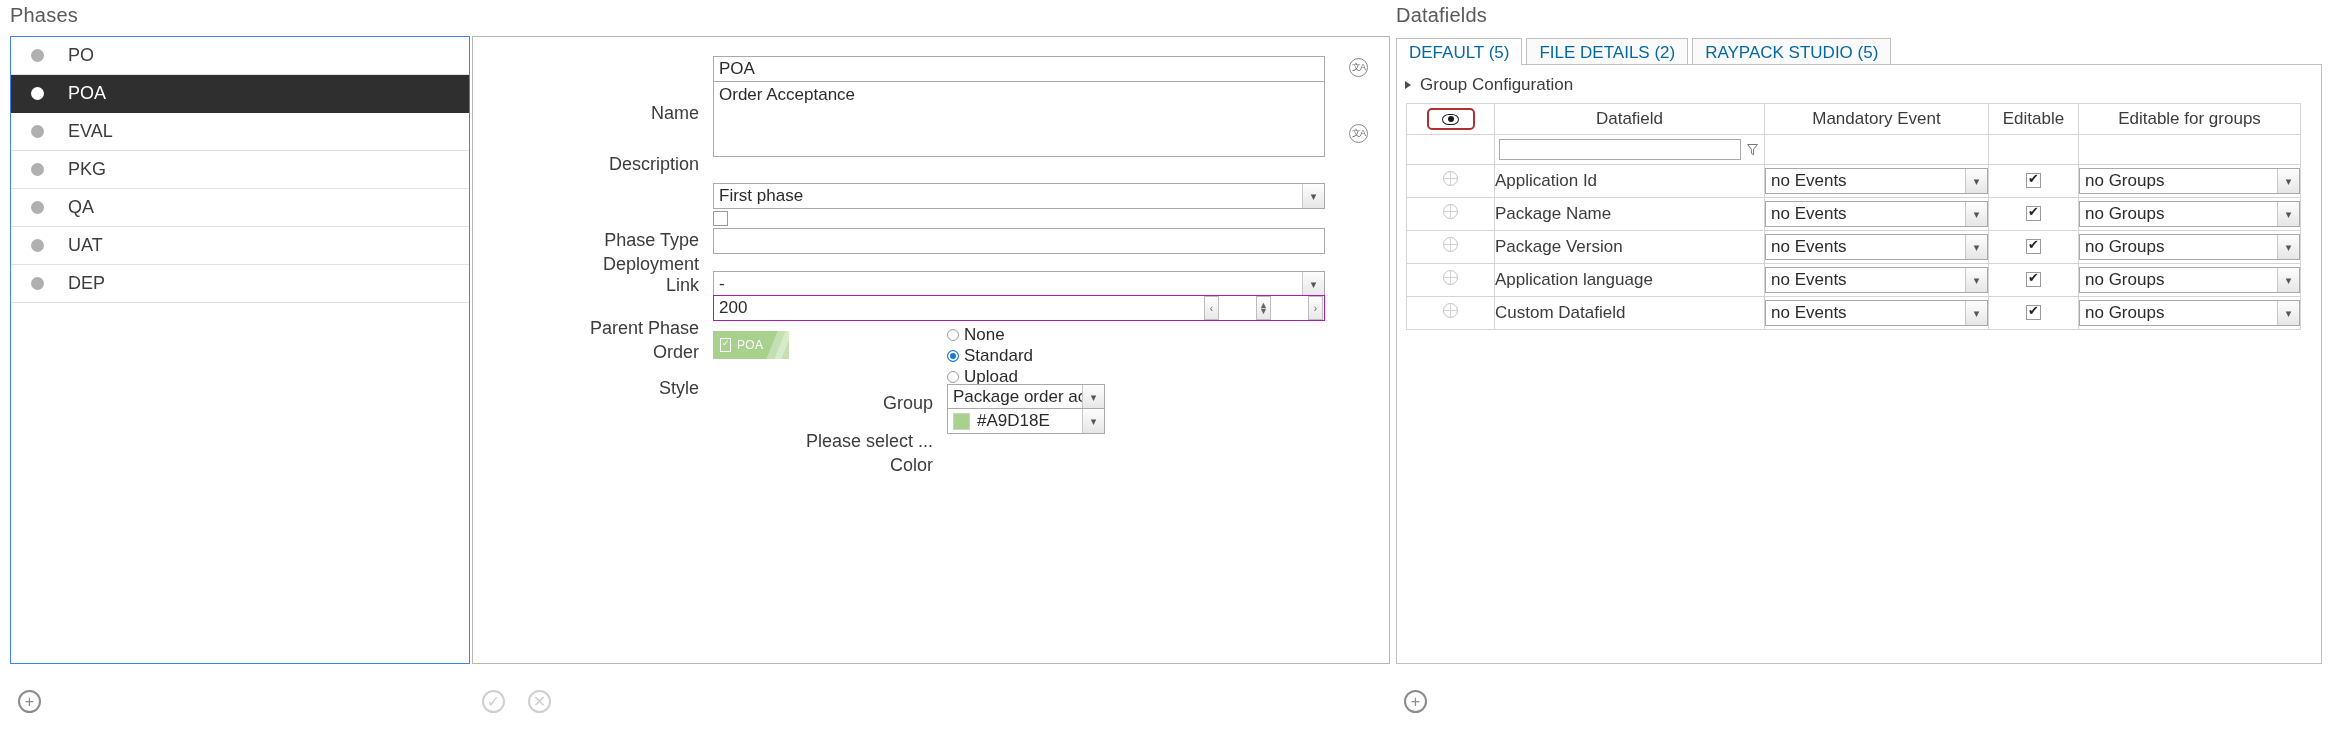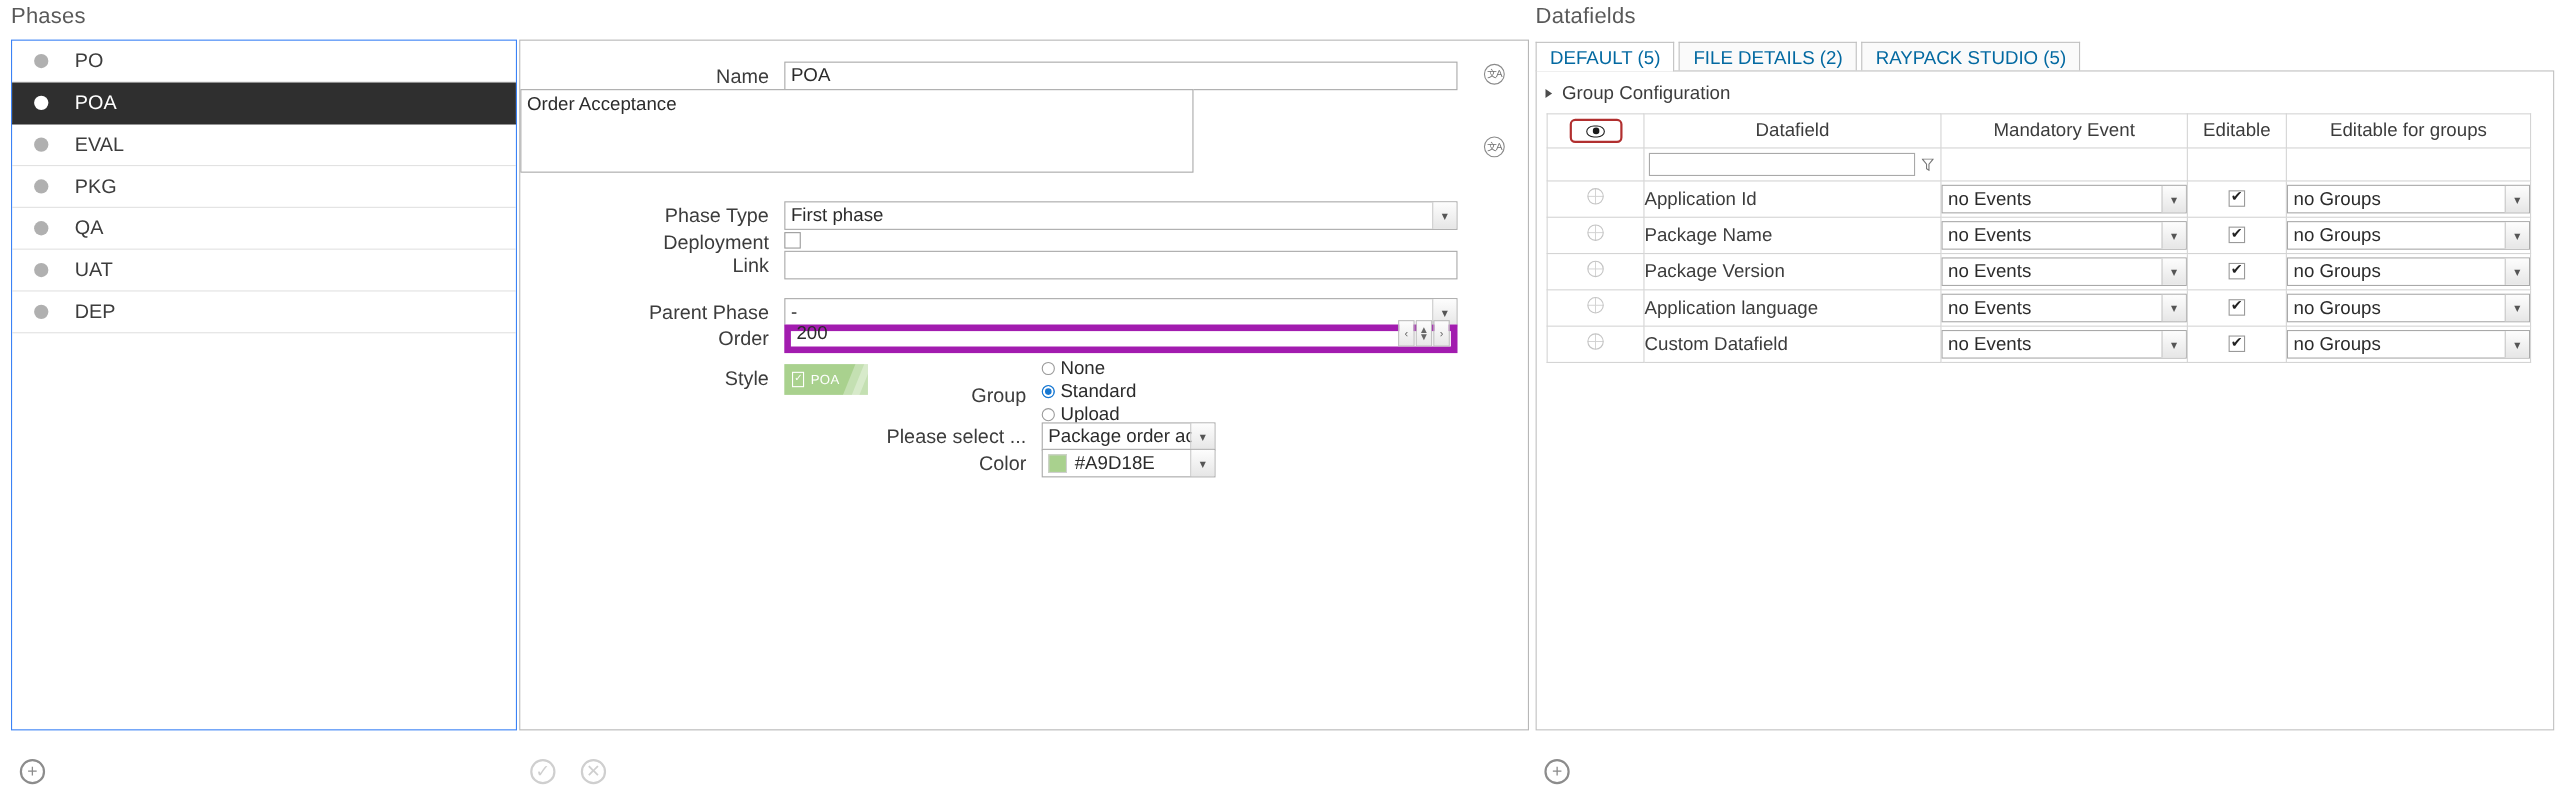--- a/index.html
+++ b/index.html
@@ -67,20 +67,21 @@
     align-items: flex-start;
   }
   .form-label {
     width: 240px;
     text-align: right;
     padding-right: 14px;
     font-size: 18px;
     color: #3c3c3c;
     line-height: 26px;
     flex: 0 0 auto;
+    margin-top: 44px;
   }
   .txt {
     border: 1px solid #a9a9a9;
     background: #fff;
     height: 26px;
     padding: 0 5px;
     font-family: "Liberation Sans", sans-serif;
     font-size: 17px;
     color: #2b2b2b;
     line-height: 24px;
@@ -132,21 +133,21 @@
     border: 1.6px solid #8a8a8a;
     border-radius: 50%;
     color: #6d6d6d;
     font-size: 9px;
     display: flex; align-items: center; justify-content: center;
     line-height: 1;
     cursor: pointer;
     letter-spacing: -1px;
   }
   
-  .spin-box { display: flex; align-items: flex-end; border: 6px solid #a21caf; height: 26px; background:#fff; }
+  .spin-box { display: flex; align-items: flex-start; border: 1px solid #a21caf; height: 26px; background:#fff;gap:36px; }
   .spin-box .spin-val {
     flex: 1 1 auto; padding: 0 5px; font-size: 17px; color: #2b2b2b; line-height: 24px;
   }
   .spin-btn {
     width: 15px; height: 24px; margin-right: 1px;
     background: linear-gradient(#fdfdfd,#e8e8e8);
     border: 1px solid #bdbdbd;
     display: flex; align-items: center; justify-content: center;
     font-size: 10px; color: #666; cursor: pointer;
   }
@@ -356,20 +357,21 @@
 
   <div class="detail-panel">
 
     <div class="form-row" style="left:0; top:19px;">
       <div class="form-label">Name</div>
       <input class="txt" style="width: 612px;" value="POA">
     </div>
     <div class="lang-icon" style="left:876px; top:21px;">文A</div>
 
     <div class="form-row" style="left:0; top:44px;">
+      <div class="form-label" style="padding-top:26px;">Description</div>
       <textarea class="txt" style="width: 612px;">Order Acceptance</textarea>
     </div>
     <div class="lang-icon" style="left:876px; top:87px;">文A</div>
 
     <div class="form-row" style="left:0; top:146px;">
       <div class="form-label">Phase Type</div>
       <div class="sel-wrap">
         <div class="sel" style="width:612px;">First phase</div>
         <div class="sel-arrow">▾</div>
       </div>

